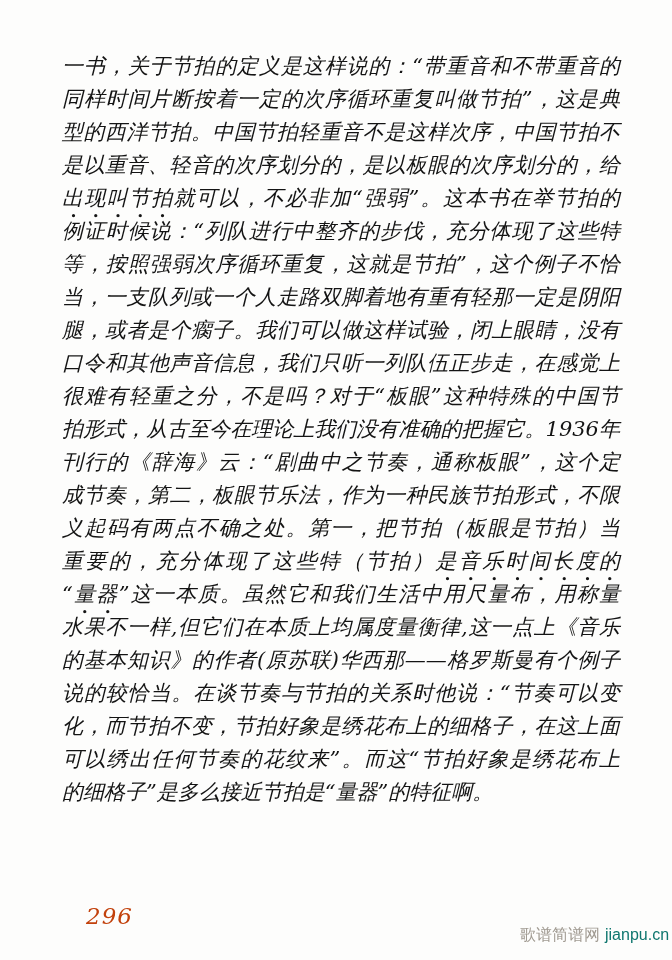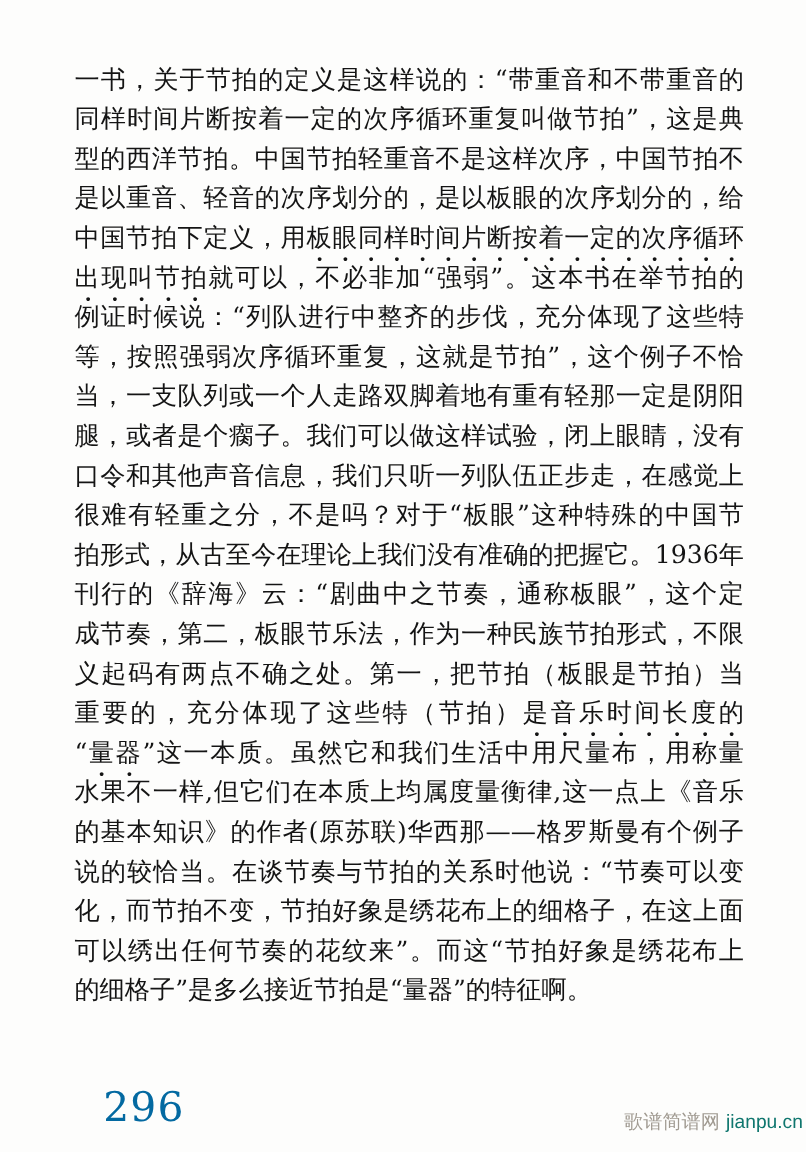--- a/index.html
+++ b/index.html
@@ -23,36 +23,38 @@
     color: #141414;
     font-size: 21px;
   }
   .line {
     height: 33px;
     line-height: 33px;
     white-space: nowrap;
     text-align: justify;
     text-align-last: justify;
     text-justify: inter-character;
+    font-style: italic;
   }
   .line.last {
     text-align-last: left;
   }
   .emph {
     -webkit-text-emphasis: filled dot #141414;
     -webkit-text-emphasis-position: under left;
     text-emphasis: filled dot #141414;
     text-emphasis-position: under left;
   }
   .page-number {
     position: absolute;
     left: 86px;
     top: 903px;
-    font-size: 34px;
-    color: #0369a1;
+    font-size: 23px;
+    font-style: italic;
+    color: #c2410c;
     letter-spacing: 1px;
   }
   .watermark {
     position: absolute;
     left: 520px;
     top: 925px;
     font-family: Liberation Sans, sans-serif;
     font-size: 16px;
     display: flex;
     gap: 5px;
@@ -62,21 +64,20 @@
 </head>
 <body>
 
 <div class="page">
 
   <div class="text-block">
       <div class="line"><span>一书，关于节拍的定义是这样说的：“带重音和不带重音的</span></div>
       <div class="line"><span>同样时间片断按着一定的次序循环重复叫做节拍”，这是典</span></div>
       <div class="line"><span>型的西洋节拍。中国节拍轻重音不是这样次序，中国节拍不</span></div>
       <div class="line"><span>是以重音、轻音的次序划分的，是以板眼的次序划分的，给</span></div>
-      <div class="line"><span>中国节拍下定义，用</span><span class="emph">板眼同样时间片断按着一定的次序循环</span></div>
       <div class="line"><span class="emph">出现叫节拍</span><span>就可以，不必非加“强弱”。这本书在举节拍的</span></div>
       <div class="line"><span>例证时候说：“列队进行中整齐的步伐，充分体现了这些特</span></div>
       <div class="line"><span>等，按照强弱次序循环重复，这就是节拍”，这个例子不恰</span></div>
       <div class="line"><span>当，一支队列或一个人走路双脚着地有重有轻那一定是阴阳</span></div>
       <div class="line"><span>腿，或者是个瘸子。我们可以做这样试验，闭上眼睛，没有</span></div>
       <div class="line"><span>口令和其他声音信息，我们只听一列队伍正步走，在感觉上</span></div>
       <div class="line"><span>很难有轻重之分，不是吗？对于“板眼”这种特殊的中国节</span></div>
       <div class="line"><span>拍形式，从古至今在理论上我们没有准确的把握它。1936年</span></div>
       <div class="line"><span>刊行的《辞海》云：“剧曲中之节奏，通称板眼”，这个定</span></div>
       <div class="line"><span>成节奏，第二，板眼节乐法，作为一种民族节拍形式，不限</span></div>

